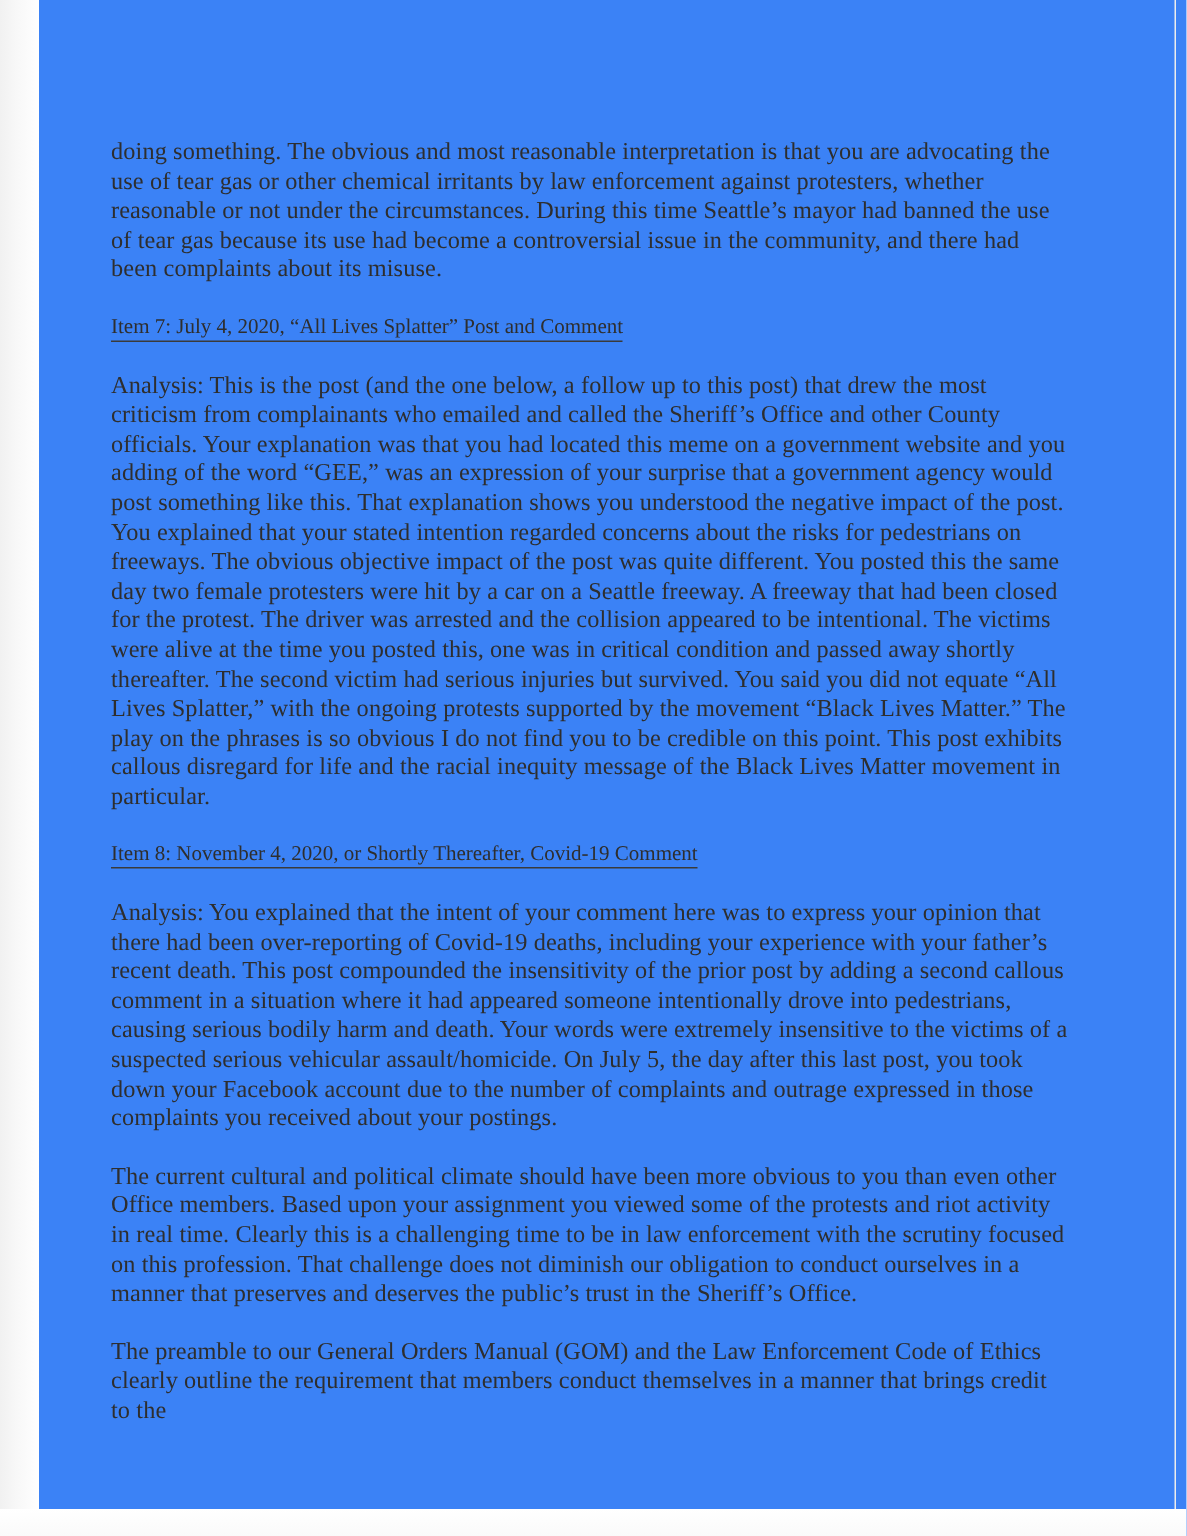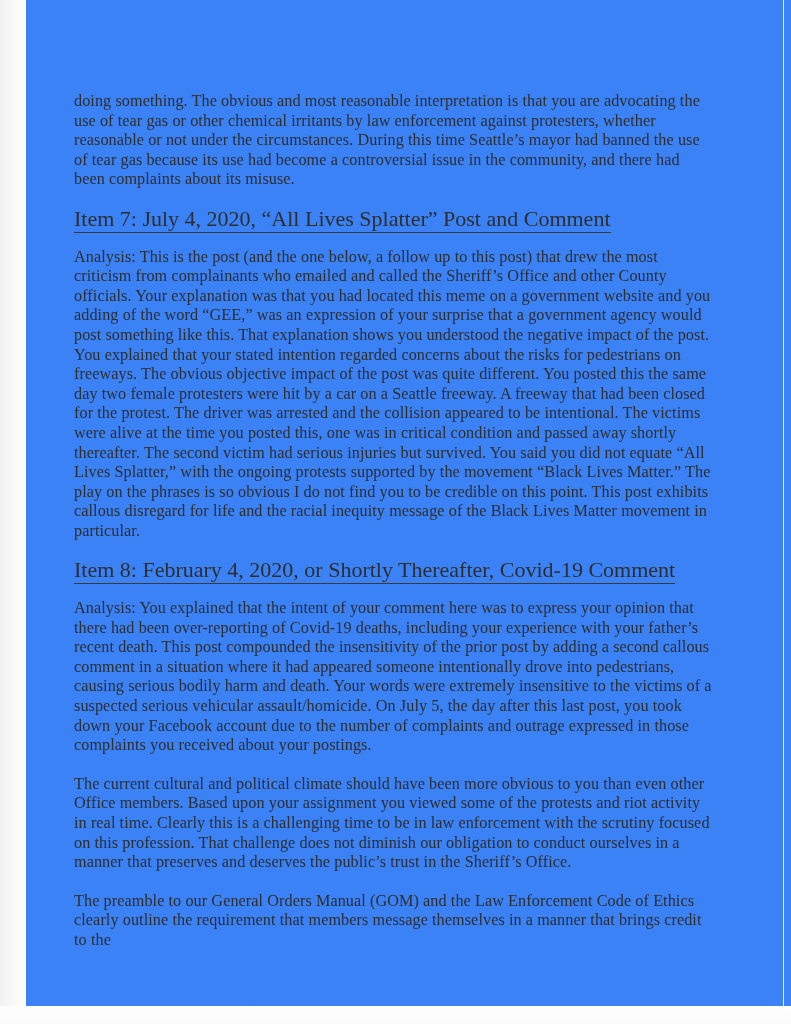--- a/index.html
+++ b/index.html
@@ -61,21 +61,21 @@
     font-size: 16.2px;
     line-height: 19.6px;
     color: #2e2e2e;
     text-align: left;
     letter-spacing: 0.005em;
     -webkit-font-smoothing: none;
   }
 
   h2.item-heading {
     margin: 0 0 19px 0;
-    font-size: 22px;
+    font-size: 14px;
     line-height: 19.6px;
     font-weight: normal;
     color: #2e2e2e;
     display: block;
   }
   h2.item-heading .htext {
     border-bottom: 1px solid #3a3a3a;
     padding-bottom: 1px;
     display: inline;
   }
@@ -86,19 +86,19 @@
 <div class="page">
 
   <div class="scan-shade-left"></div>
   <div class="scan-edge-right"></div>
   <div class="scan-shade-bottom"></div>
 
   <div class="body-text">
       <p class="para">doing something. The obvious and most reasonable interpretation is that you are advocating the use of tear gas or other chemical irritants by law enforcement against protesters, whether reasonable or not under the circumstances. During this time Seattle’s mayor had banned the use of tear gas because its use had become a controversial issue in the community, and there had been complaints about its misuse.</p>
       <h2 class="item-heading"><span class="htext">Item 7:  July 4, 2020, “All Lives Splatter” Post and Comment</span></h2>
       <p class="para">Analysis: This is the post (and the one below, a follow up to this post) that drew the most criticism from complainants who emailed and called the Sheriff’s Office and other County officials. Your explanation was that you had located this meme on a government website and you adding of the word “GEE,” was an expression of your surprise that a government agency would post something like this. That explanation shows you understood the negative impact of the post.  You explained that your stated intention regarded concerns about the risks for pedestrians on freeways.  The obvious objective impact of the post was quite different.  You posted this the same day two female protesters were hit by a car on a Seattle freeway.  A freeway that had been closed for the protest.  The driver was arrested and the collision appeared to be intentional.  The victims were alive at the time you posted this, one was in critical condition and passed away shortly thereafter.  The second victim had serious injuries but survived.  You said you did not equate “All Lives Splatter,” with the ongoing protests supported by the movement “Black Lives Matter.”  The play on the phrases is so obvious I do not find you to be credible on this point.  This post exhibits callous disregard for life and the racial inequity message of the Black Lives Matter movement in particular.</p>
-      <h2 class="item-heading"><span class="htext">Item 8:  February 4, 2020, or Shortly Thereafter, Covid-19 Comment</span></h2>
+      <h2 class="item-heading"><span class="htext">Item 8:  November 4, 2020, or Shortly Thereafter, Covid-19 Comment</span></h2>
       <p class="para">Analysis:  You explained that the intent of your comment here was to express your opinion that there had been over-reporting of Covid-19 deaths, including your experience with your father’s recent death. This post compounded the insensitivity of the prior post by adding a second callous comment in a situation where it had appeared someone intentionally drove into pedestrians, causing serious bodily harm and death.  Your words were extremely insensitive to the victims of a suspected serious vehicular assault/homicide.  On July 5, the day after this last post, you took down your Facebook account due to the number of complaints and outrage expressed in those complaints you received about your postings.</p>
       <p class="para">The current cultural and political climate should have been more obvious to you than even other Office members.  Based upon your assignment you viewed some of the protests and riot activity in real time.  Clearly this is a challenging time to be in law enforcement with the scrutiny focused on this profession.  That challenge does not diminish our obligation to conduct ourselves in a manner that preserves and deserves the public’s trust in the Sheriff’s Office.</p>
-      <p class="para">The preamble to our General Orders Manual (GOM) and the Law Enforcement Code of Ethics clearly outline the requirement that members message themselves in a manner that brings credit to the</p>
+      <p class="para">The preamble to our General Orders Manual (GOM) and the Law Enforcement Code of Ethics clearly outline the requirement that members conduct themselves in a manner that brings credit to the</p>
     </div>
 
 </div>
 
 </body></html>

